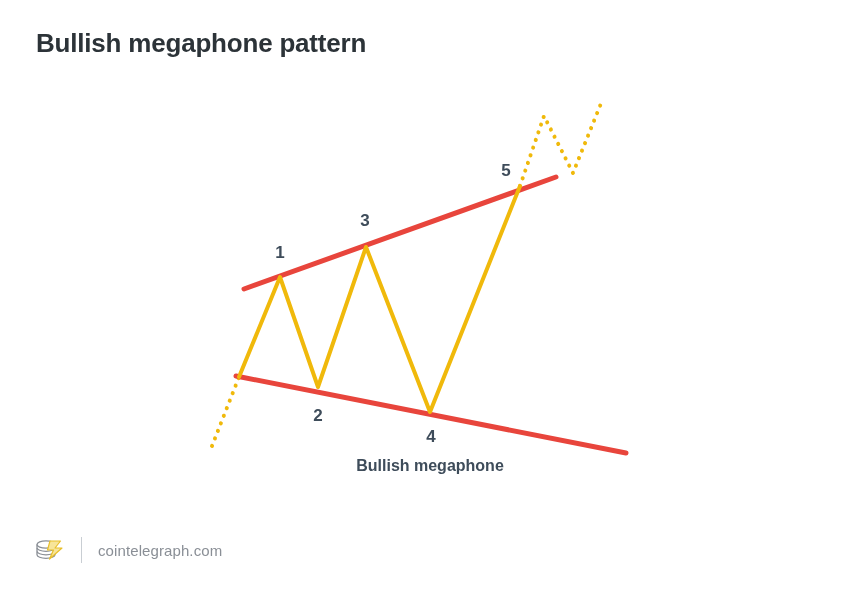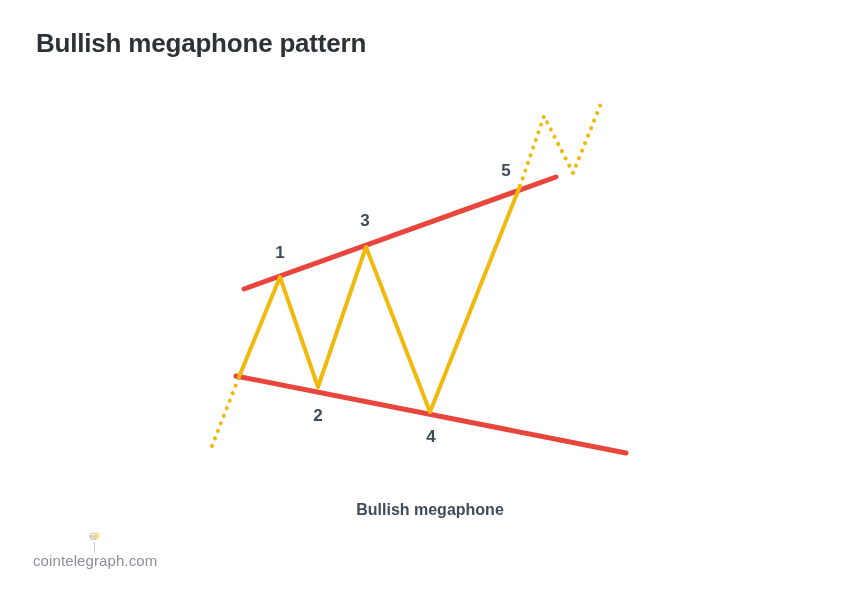--- a/index.html
+++ b/index.html
@@ -48,35 +48,34 @@
     position: absolute;
     font-size: 17px;
     font-weight: bold;
     color: #3e4c5a;
     transform: translate(-50%, -50%);
     white-space: nowrap;
   }
   .caption {
     position: absolute;
     left: 430px;
-    top: 510px;
+    top: 466px;
     transform: translate(-50%, -50%);
     font-size: 16px;
     font-weight: bold;
     color: #3e4c5a;
     white-space: nowrap;
   }
   .footer {
     position: absolute;
     left: 33px;
     top: 531px;
     display: flex;
     align-items: center;
     height: 38px;
-    flex-direction: column;
   }
   .footer-logo {
     width: 34px;
     height: 30px;
     display: block;
   }
   .footer-divider {
     width: 1px;
     height: 26px;
     background: #c9ced3;

